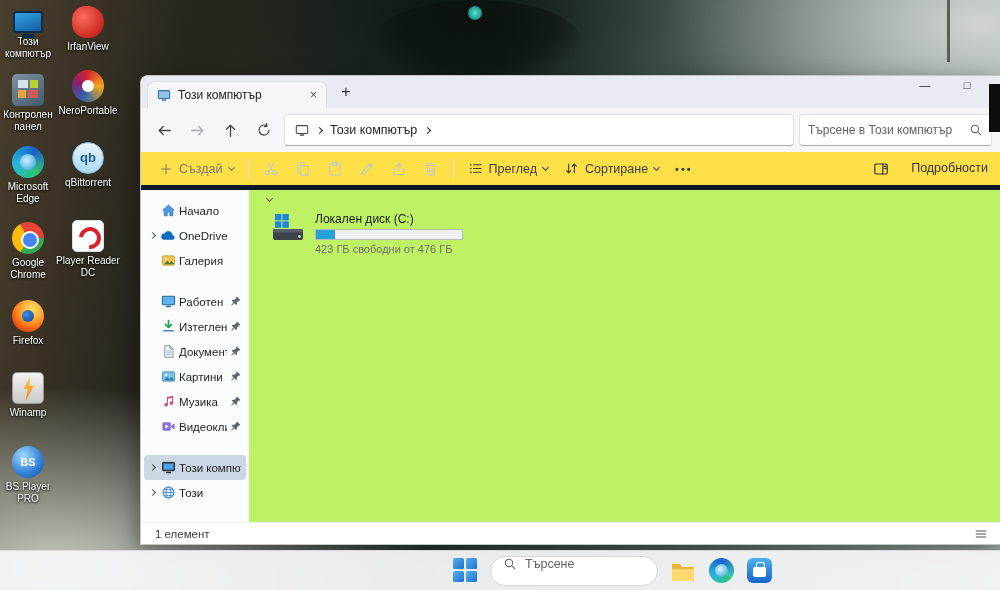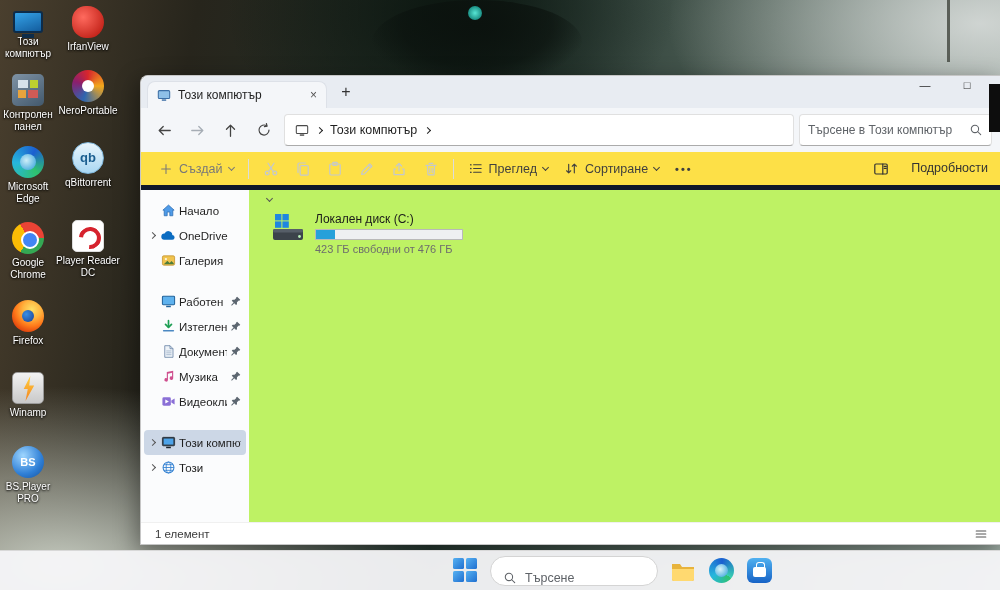--- a/index.html
+++ b/index.html
@@ -122,21 +122,21 @@
 
   .strip{position:absolute;right:0;top:84px;width:11px;height:48px;background:#0d0d0d;z-index:8}
 
   
   .taskbar{position:absolute;left:0;right:0;bottom:0;height:40px;background:rgba(245,246,248,.95);
     border-top:1px solid #d8d8d8;z-index:20}
   .tb-group{position:absolute;left:452px;top:0;height:100%;display:flex;align-items:center;gap:12px}
   .start{width:25px;height:25px;display:grid;grid-template-columns:11px 11px;grid-template-rows:11px 11px;gap:2px}
   .start i{background:linear-gradient(135deg,#57b2f2,#1f6fd0);border-radius:1.5px}
   .tb-search{width:168px;height:30px;border-radius:15px;background:#fff;border:1px solid #d4d4d4;
-    display:flex;align-items:flex-end;gap:8px;padding:0 12px}
+    display:flex;align-items:flex-start;gap:8px;padding:0 12px}
   .tb-search input{border:0;outline:0;flex:1;min-width:0;font-size:12.5px;color:#333;font-family:inherit;background:transparent}
   .tb-ic{width:26px;height:26px;display:flex;align-items:center;justify-content:center}
   .edge-circle{width:25px;height:25px;border-radius:50%;position:relative;
     background:conic-gradient(from 130deg,#2fc26e,#27b7dd 30%,#1b5fd0 65%,#38d0b0 100%)}
   .edge-circle::after{content:"";position:absolute;inset:6px;border-radius:50%;
     background:radial-gradient(circle at 40% 40%,#d8f3fa,#2a9cd8)}
   .store{width:25px;height:25px;border-radius:6px;background:linear-gradient(180deg,#50b1f0,#1763c6);position:relative}
   .store::before{content:"";position:absolute;left:9px;top:4px;width:7px;height:6px;border:1.6px solid #fff;
     border-bottom:none;border-radius:3px 3px 0 0}
   .store::after{content:"";position:absolute;left:6px;top:9px;width:13px;height:10px;background:#fff;border-radius:2px}
@@ -420,20 +420,36 @@
             </svg>
         </span>
         <span class="slabel">Документи</span>
         <span class="spin">
           <svg width="11" height="11" viewBox="0 0 12 12">
               <path fill="currentColor" d="M7.8 0.8 11.2 4.2 10.2 5.2 9.6 4.9 7.6 6.9 7.6 8.9 6.6 9.9 4.6 7.9 2 10.5 1.3 9.8 3.9 7.2 1.9 5.2 2.9 4.2 4.9 4.2 6.9 2.2 6.6 1.6 Z"></path>
             </svg>
         </span>
       </div>
 
+      <div class="sitem">
+        <span class="schev"></span>
+        <span class="sic">
+          <svg width="15" height="15" viewBox="0 0 16 16">
+              <rect x="1.5" y="3" width="13" height="10" rx="1.5" fill="#7cc3e8" stroke="#2d7fb0" stroke-width="0.8"></rect>
+              <circle cx="5.4" cy="6.4" r="1.2" fill="#fff"></circle>
+              <path d="M3 12 6.8 8.2 9.2 10.6 11.2 8.6 13.6 11 13.6 12 Z" fill="#2d7fb0"></path>
+            </svg>
+        </span>
+        <span class="slabel">Картини</span>
+        <span class="spin">
+          <svg width="11" height="11" viewBox="0 0 12 12">
+              <path fill="currentColor" d="M7.8 0.8 11.2 4.2 10.2 5.2 9.6 4.9 7.6 6.9 7.6 8.9 6.6 9.9 4.6 7.9 2 10.5 1.3 9.8 3.9 7.2 1.9 5.2 2.9 4.2 4.9 4.2 6.9 2.2 6.6 1.6 Z"></path>
+            </svg>
+        </span>
+      </div>
 
       <div class="sitem">
         <span class="schev"></span>
         <span class="sic">
           <svg width="15" height="15" viewBox="0 0 16 16">
               <path d="M6.2 3.2 13 1.8 V9.8 A1.9 1.9 0 1 1 11.8 8 V4 L7.4 5 V11.6 A1.9 1.9 0 1 1 6.2 9.8 Z" fill="#cf4f8e"></path>
             </svg>
         </span>
         <span class="slabel">Музика</span>
         <span class="spin">

